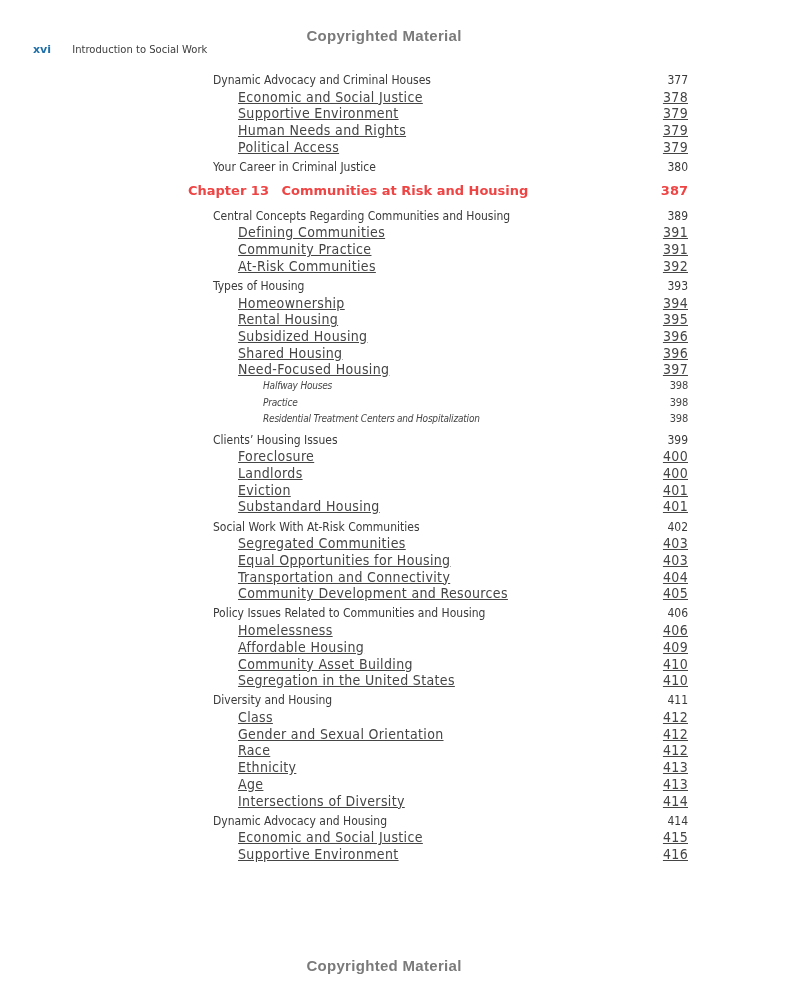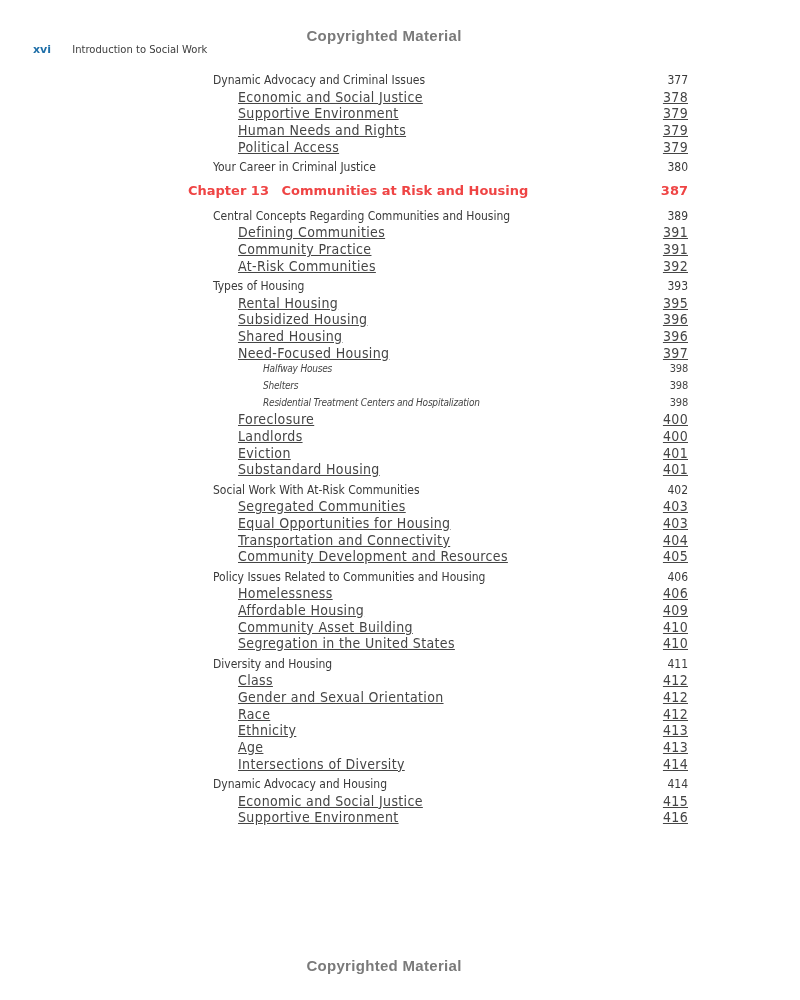--- a/index.html
+++ b/index.html
@@ -38,21 +38,21 @@
 <div class="watermark wm-top">Copyrighted Material</div>
 
 <div class="running-head">
   <span class="pg">xvi</span>
   <span>Introduction to Social Work</span>
 </div>
 
 <div class="toc">
   <div id="toc-top">
       <div class="row l1">
-        <span>Dynamic Advocacy and Criminal Issues</span>
+        <span>Dynamic Advocacy and Criminal Houses</span>
         <span class="num">377</span>
       </div>
       <div class="row l2">
         <span>Economic and Social Justice</span>
         <span class="num">378</span>
       </div>
       <div class="row l2">
         <span>Supportive Environment</span>
         <span class="num">379</span>
       </div>
@@ -94,47 +94,55 @@
       </div>
       <div class="row l2">
         <span>At-Risk Communities</span>
         <span class="num">392</span>
       </div>
       <div class="row l1 gap">
         <span>Types of Housing</span>
         <span class="num">393</span>
       </div>
       <div class="row l2">
+        <span>Homeownership</span>
+        <span class="num">394</span>
+      </div>
+      <div class="row l2">
         <span>Rental Housing</span>
         <span class="num">395</span>
       </div>
       <div class="row l2">
         <span>Subsidized Housing</span>
         <span class="num">396</span>
       </div>
       <div class="row l2">
         <span>Shared Housing</span>
         <span class="num">396</span>
       </div>
       <div class="row l2">
         <span>Need-Focused Housing</span>
         <span class="num">397</span>
       </div>
       <div class="row l3">
         <span>Halfway Houses</span>
         <span class="num">398</span>
       </div>
       <div class="row l3">
-        <span>Shelters</span>
+        <span>Practice</span>
         <span class="num">398</span>
       </div>
       <div class="row l3">
         <span>Residential Treatment Centers and Hospitalization</span>
         <span class="num">398</span>
       </div>
+      <div class="row l1 gap">
+        <span>Clients’ Housing Issues</span>
+        <span class="num">399</span>
+      </div>
       <div class="row l2">
         <span>Foreclosure</span>
         <span class="num">400</span>
       </div>
       <div class="row l2">
         <span>Landlords</span>
         <span class="num">400</span>
       </div>
       <div class="row l2">
         <span>Eviction</span>

